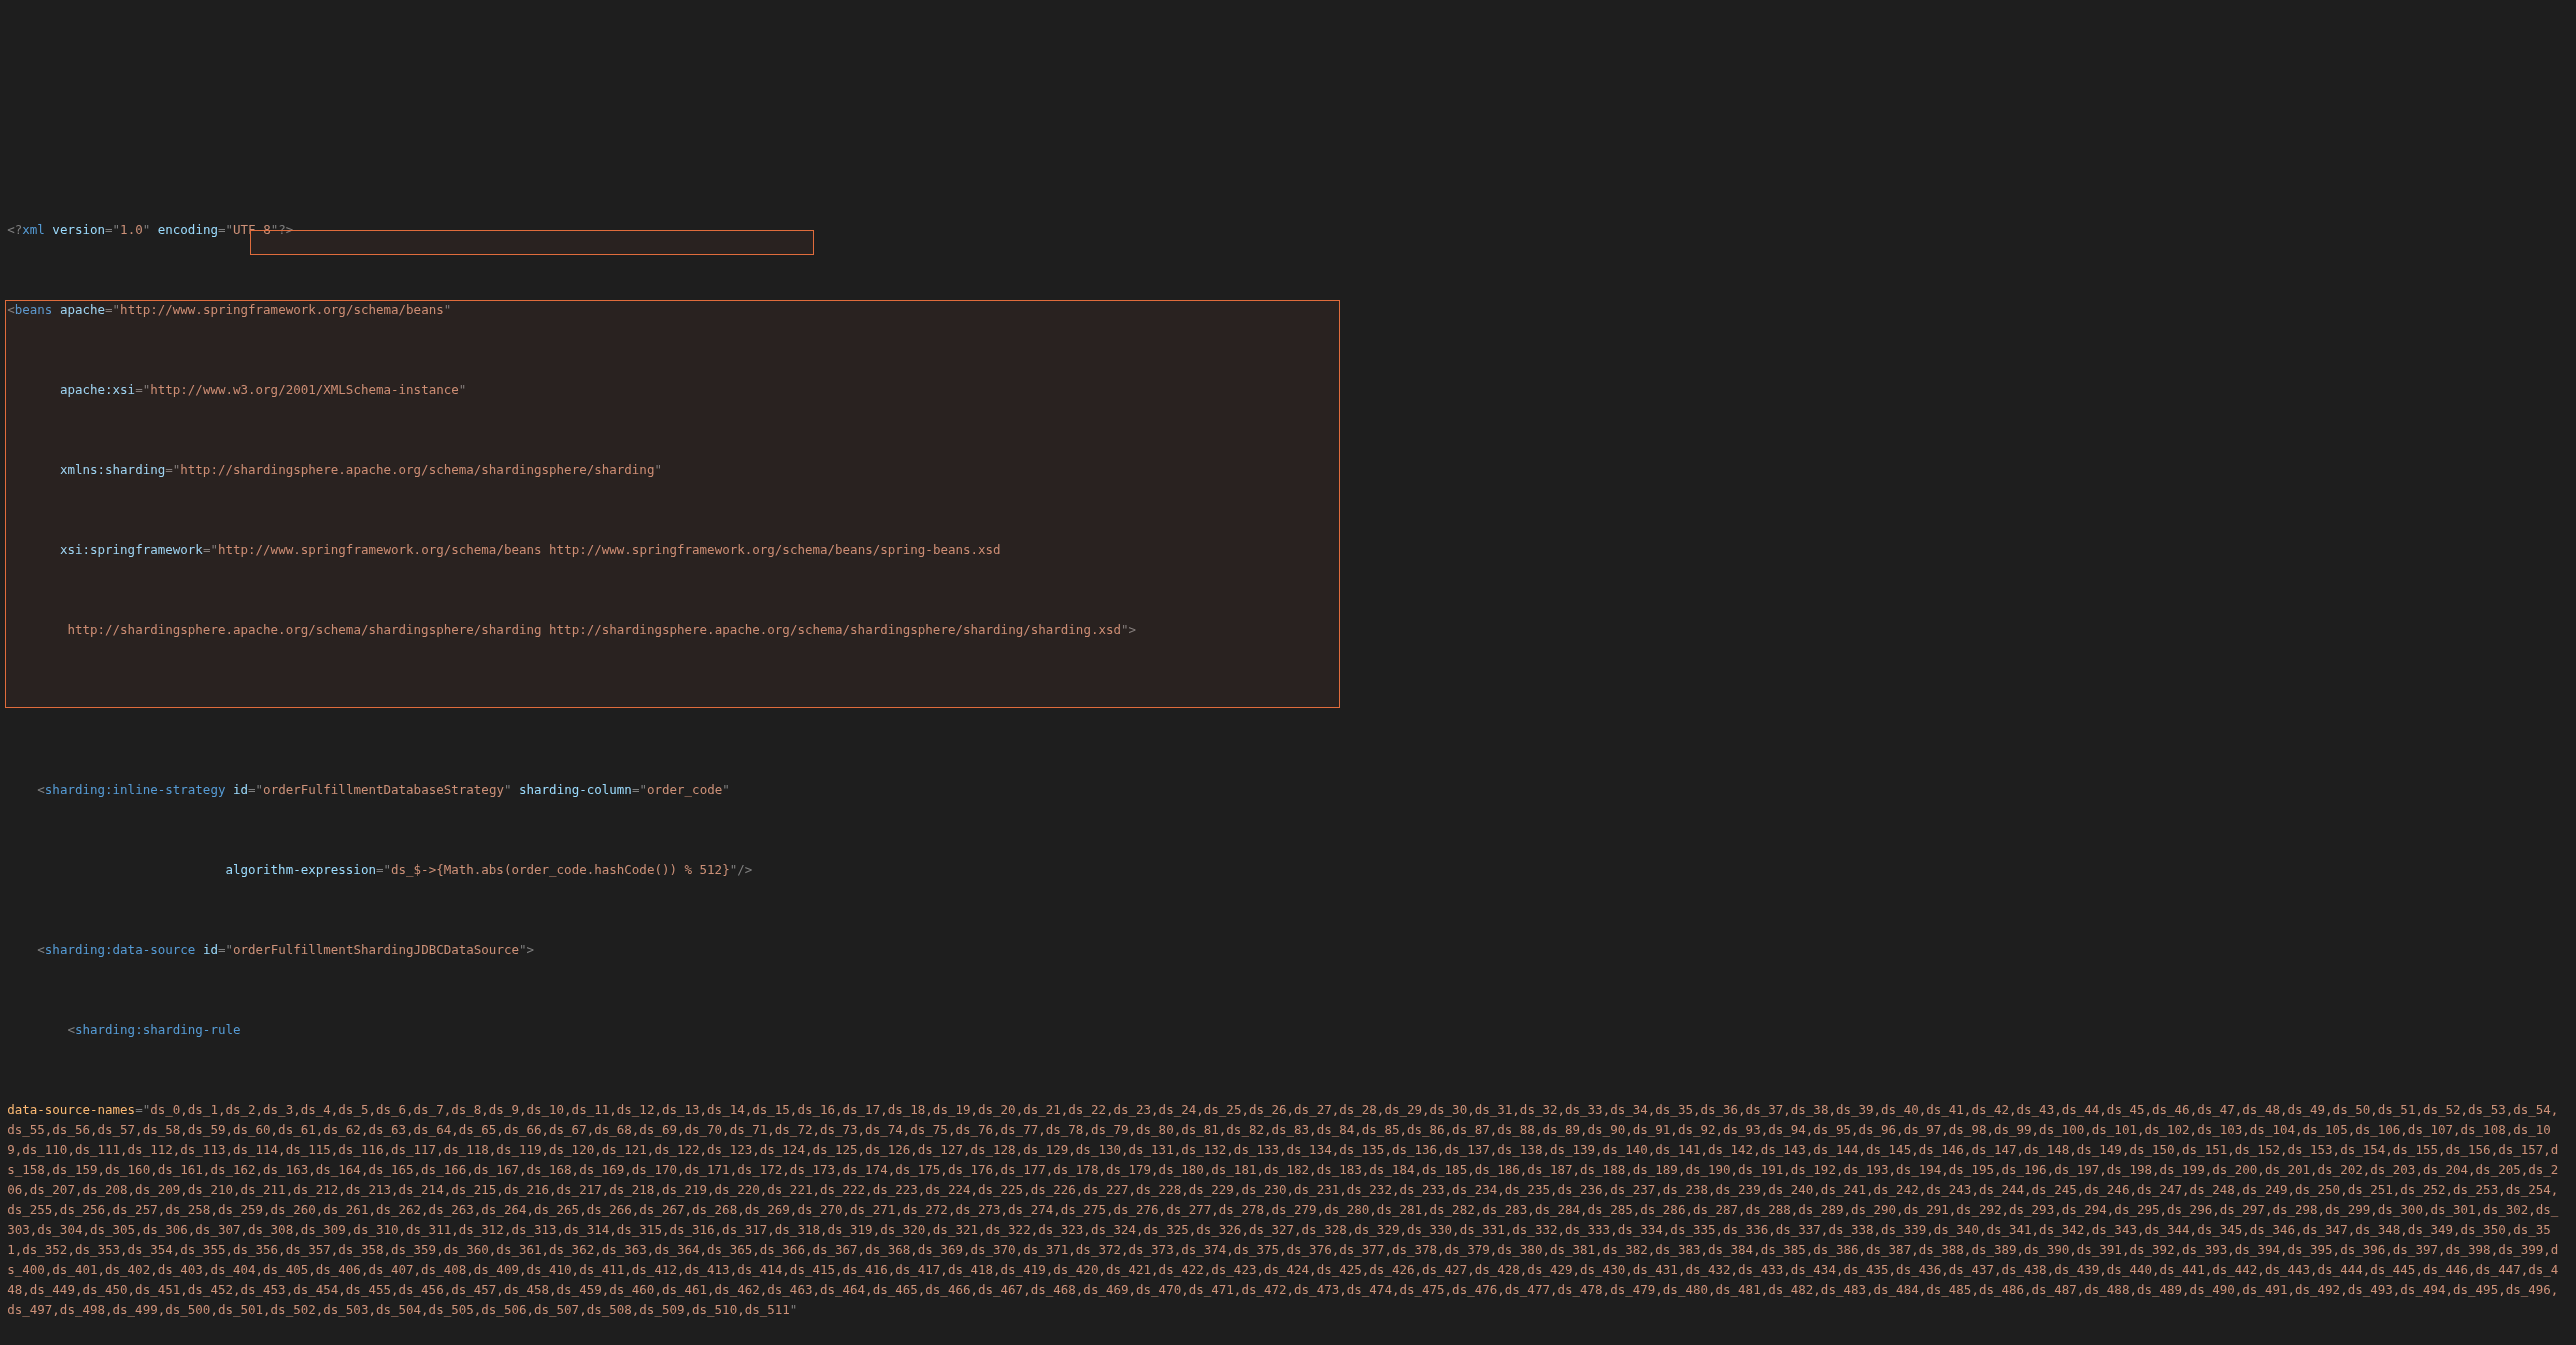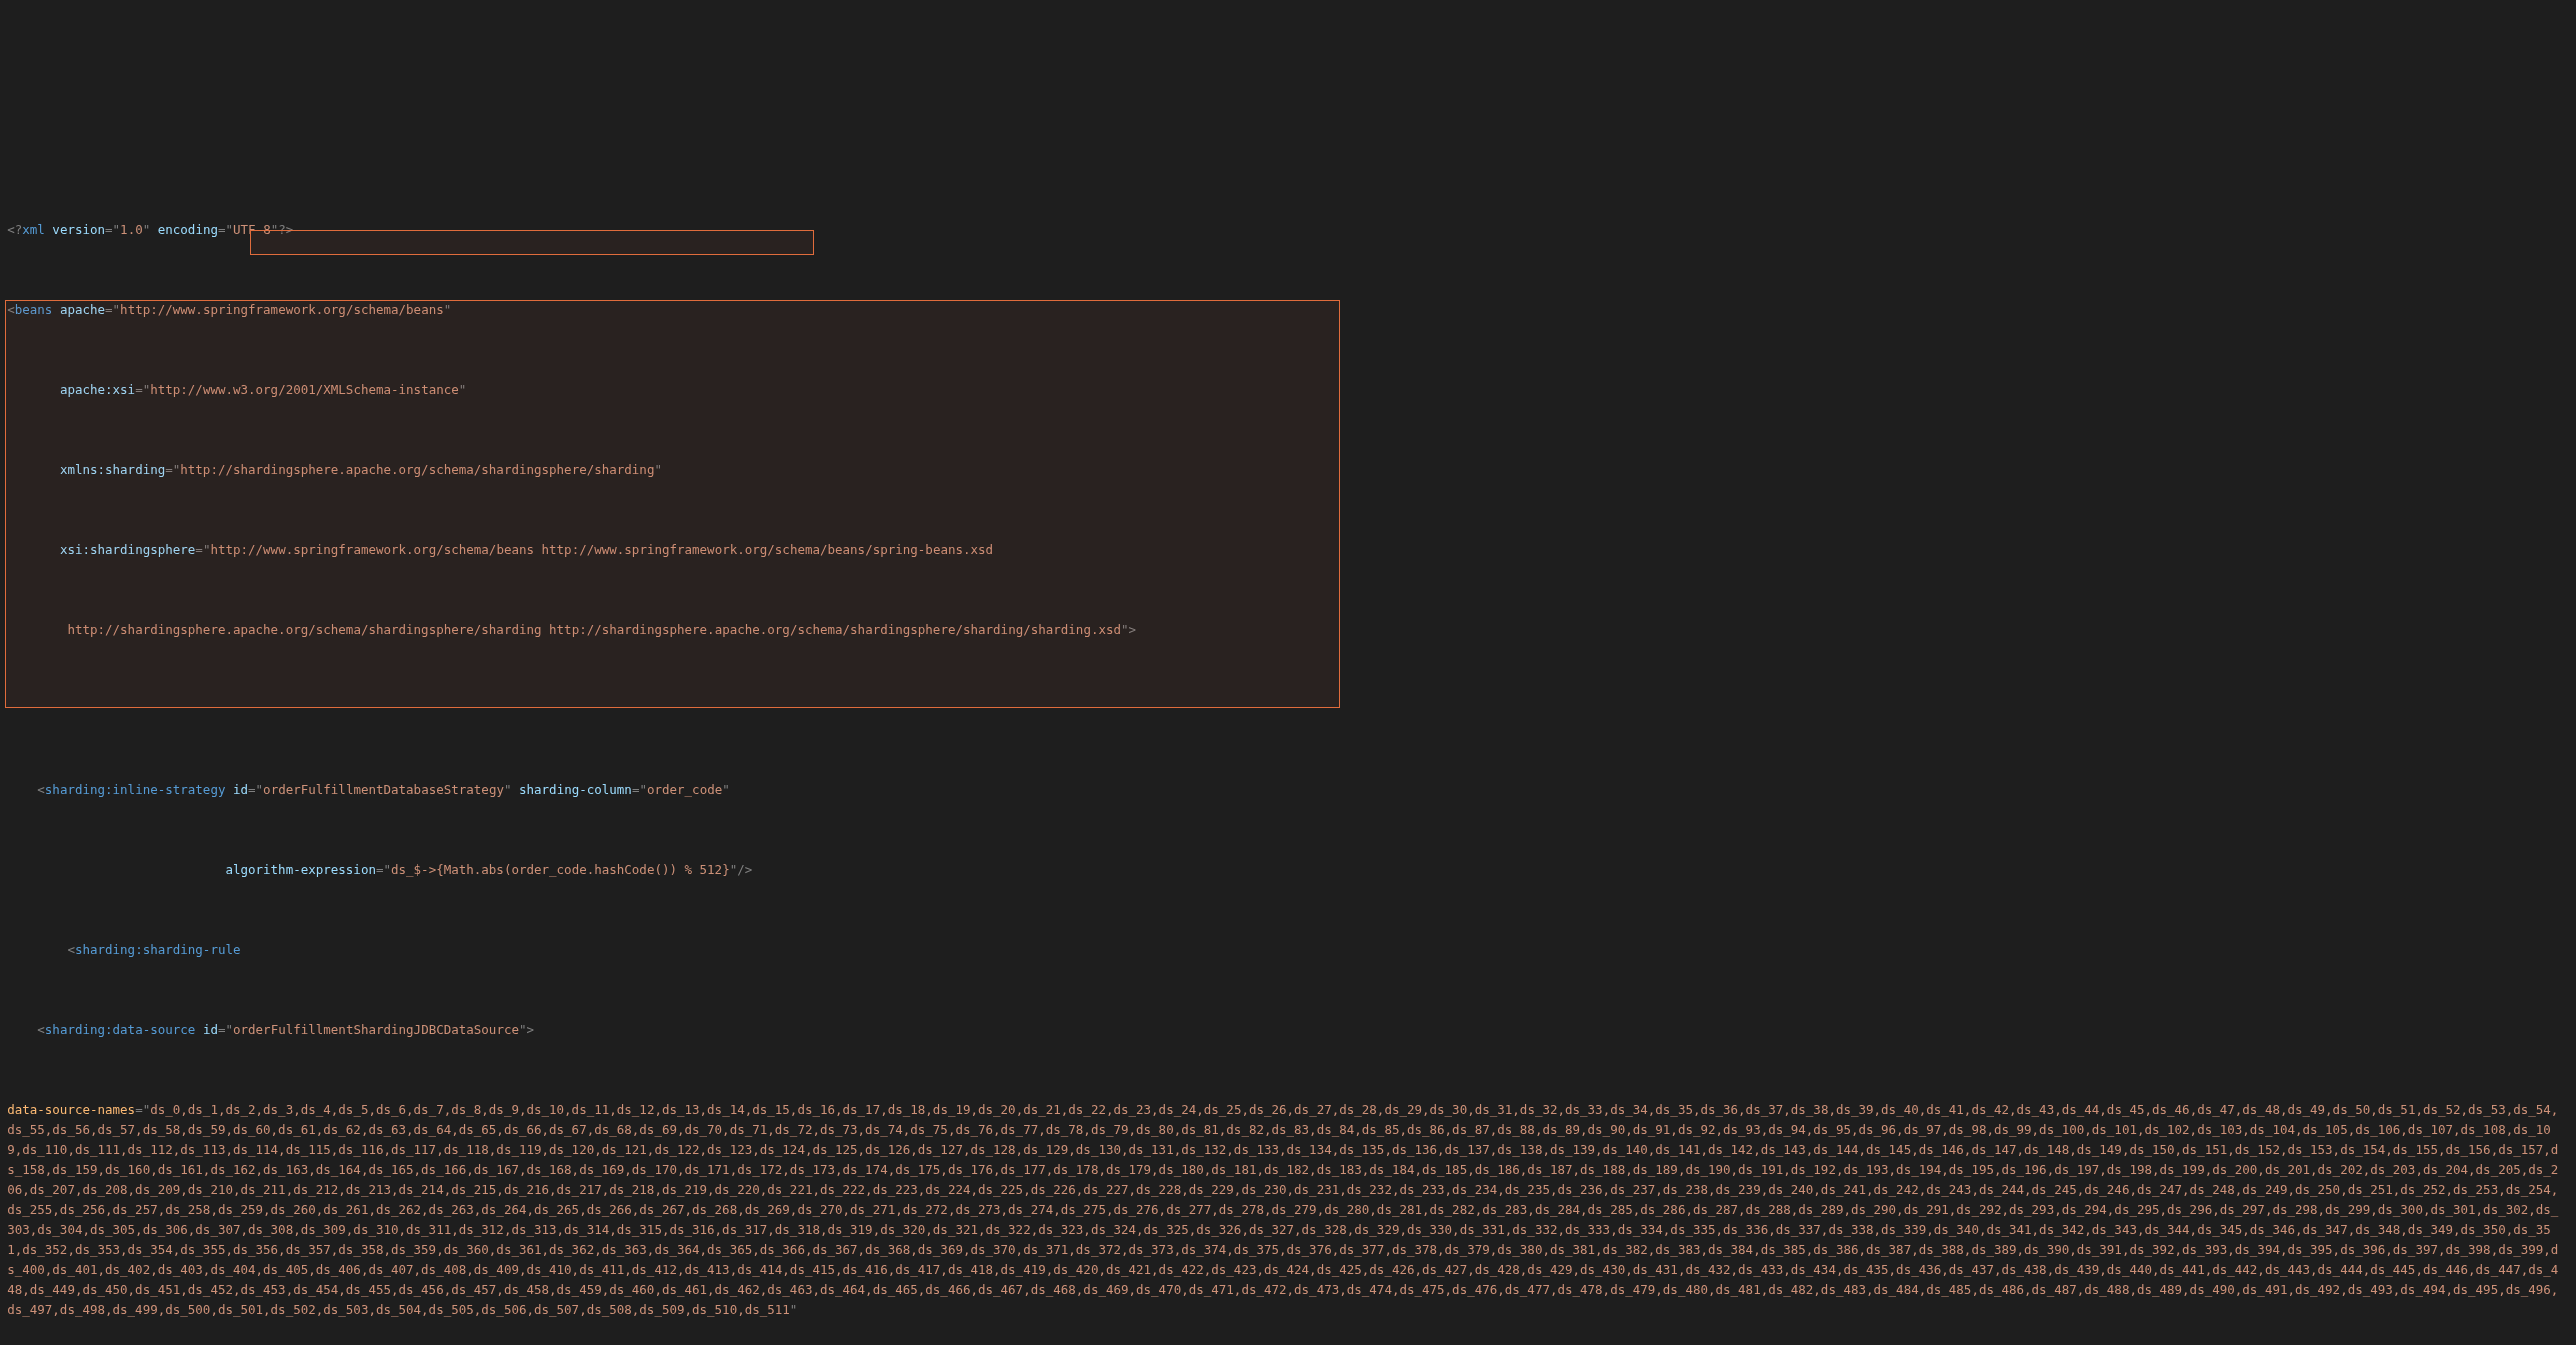--- a/index.html
+++ b/index.html
@@ -72,39 +72,39 @@
 
 <div class="line"><span class="punct">&lt;</span><span class="tag">beans</span> <span class="attr-name">apache</span><span class="punct">=</span><span class="attr-val"><span class="punct">"</span><span class="attr-val-link">http://www.springframework.org/schema/beans</span><span class="punct">"</span></span></div>
 
 
 <div class="line">       <span class="attr-name">apache:xsi</span><span class="punct">=</span><span class="attr-val"><span class="punct">"</span><span class="attr-val-link">http://www.w3.org/2001/XMLSchema-instance</span><span class="punct">"</span></span></div>
 
 
 <div class="line">       <span class="attr-name">xmlns:sharding</span><span class="punct">=</span><span class="attr-val"><span class="punct">"</span><span class="attr-val-link">http://shardingsphere.apache.org/schema/shardingsphere/sharding</span><span class="punct">"</span></span></div>
 
 
-<div class="line">       <span class="attr-name">xsi:shardingsphere</span><span class="punct">=</span><span class="attr-val"><span class="punct">"</span><span class="attr-val-link">http://www.springframework.org/schema/beans</span></span> <span class="attr-val-link">http://www.springframework.org/schema/beans/spring-beans.xsd</span></div>
+<div class="line">       <span class="attr-name">xsi:springframework</span><span class="punct">=</span><span class="attr-val"><span class="punct">"</span><span class="attr-val-link">http://www.springframework.org/schema/beans</span></span> <span class="attr-val-link">http://www.springframework.org/schema/beans/spring-beans.xsd</span></div>
 
 
 <div class="line">        <span class="attr-val-link">http://shardingsphere.apache.org/schema/shardingsphere/sharding</span> <span class="attr-val-link">http://shardingsphere.apache.org/schema/shardingsphere/sharding/sharding.xsd</span><span class="attr-val"><span class="punct">"</span></span><span class="punct">&gt;</span></div>
 
 
 <div class="line"> </div>
 
 
 <div class="line">    <span class="punct">&lt;</span><span class="tag">sharding:inline-strategy</span> <span class="attr-name">id</span><span class="punct">=</span><span class="attr-val"><span class="punct">"</span><span>orderFulfillmentDatabaseStrategy</span><span class="punct">"</span></span> <span class="attr-name">sharding-column</span><span class="punct">=</span><span class="attr-val"><span class="punct">"</span><span>order_code</span><span class="punct">"</span></span></div>
 
 
 <div class="line">                             <span class="attr-name">algorithm-expression</span><span class="punct">=</span><span class="attr-val"><span class="punct">"</span><span>ds_$-&gt;{Math.abs(order_code.hashCode()) % 512}</span><span class="punct">"</span></span><span class="punct">/&gt;</span></div>
 
 
-<div class="line">        <span class="punct">&lt;</span><span class="tag">sharding:sharding-rule</span></div>
+<div class="line">    <span class="punct">&lt;</span><span class="tag">sharding:data-source</span> <span class="attr-name">id</span><span class="punct">=</span><span class="attr-val"><span class="punct">"</span><span>orderFulfillmentShardingJDBCDataSource</span><span class="punct">"</span></span><span class="punct">&gt;</span></div>
 
 
-<div class="line">    <span class="punct">&lt;</span><span class="tag">sharding:data-source</span> <span class="attr-name">id</span><span class="punct">=</span><span class="attr-val"><span class="punct">"</span><span>orderFulfillmentShardingJDBCDataSource</span><span class="punct">"</span></span><span class="punct">&gt;</span></div>
+<div class="line">        <span class="punct">&lt;</span><span class="tag">sharding:sharding-rule</span></div>
 
 
 <div class="ds-block">                <span class="attr-name">data-source-names</span><span class="punct">=</span><span class="punct">"</span><span id="ds-list">ds_0,ds_1,ds_2,ds_3,ds_4,ds_5,ds_6,ds_7,ds_8,ds_9,ds_10,ds_11,ds_12,ds_13,ds_14,ds_15,ds_16,ds_17,ds_18,ds_19,ds_20,ds_21,ds_22,ds_23,ds_24,ds_25,ds_26,ds_27,ds_28,ds_29,ds_30,ds_31,ds_32,ds_33,ds_34,ds_35,ds_36,ds_37,ds_38,ds_39,ds_40,ds_41,ds_42,ds_43,ds_44,ds_45,ds_46,ds_47,ds_48,ds_49,ds_50,ds_51,ds_52,ds_53,ds_54,ds_55,ds_56,ds_57,ds_58,ds_59,ds_60,ds_61,ds_62,ds_63,ds_64,ds_65,ds_66,ds_67,ds_68,ds_69,ds_70,ds_71,ds_72,ds_73,ds_74,ds_75,ds_76,ds_77,ds_78,ds_79,ds_80,ds_81,ds_82,ds_83,ds_84,ds_85,ds_86,ds_87,ds_88,ds_89,ds_90,ds_91,ds_92,ds_93,ds_94,ds_95,ds_96,ds_97,ds_98,ds_99,ds_100,ds_101,ds_102,ds_103,ds_104,ds_105,ds_106,ds_107,ds_108,ds_109,ds_110,ds_111,ds_112,ds_113,ds_114,ds_115,ds_116,ds_117,ds_118,ds_119,ds_120,ds_121,ds_122,ds_123,ds_124,ds_125,ds_126,ds_127,ds_128,ds_129,ds_130,ds_131,ds_132,ds_133,ds_134,ds_135,ds_136,ds_137,ds_138,ds_139,ds_140,ds_141,ds_142,ds_143,ds_144,ds_145,ds_146,ds_147,ds_148,ds_149,ds_150,ds_151,ds_152,ds_153,ds_154,ds_155,ds_156,ds_157,ds_158,ds_159,ds_160,ds_161,ds_162,ds_163,ds_164,ds_165,ds_166,ds_167,ds_168,ds_169,ds_170,ds_171,ds_172,ds_173,ds_174,ds_175,ds_176,ds_177,ds_178,ds_179,ds_180,ds_181,ds_182,ds_183,ds_184,ds_185,ds_186,ds_187,ds_188,ds_189,ds_190,ds_191,ds_192,ds_193,ds_194,ds_195,ds_196,ds_197,ds_198,ds_199,ds_200,ds_201,ds_202,ds_203,ds_204,ds_205,ds_206,ds_207,ds_208,ds_209,ds_210,ds_211,ds_212,ds_213,ds_214,ds_215,ds_216,ds_217,ds_218,ds_219,ds_220,ds_221,ds_222,ds_223,ds_224,ds_225,ds_226,ds_227,ds_228,ds_229,ds_230,ds_231,ds_232,ds_233,ds_234,ds_235,ds_236,ds_237,ds_238,ds_239,ds_240,ds_241,ds_242,ds_243,ds_244,ds_245,ds_246,ds_247,ds_248,ds_249,ds_250,ds_251,ds_252,ds_253,ds_254,ds_255,ds_256,ds_257,ds_258,ds_259,ds_260,ds_261,ds_262,ds_263,ds_264,ds_265,ds_266,ds_267,ds_268,ds_269,ds_270,ds_271,ds_272,ds_273,ds_274,ds_275,ds_276,ds_277,ds_278,ds_279,ds_280,ds_281,ds_282,ds_283,ds_284,ds_285,ds_286,ds_287,ds_288,ds_289,ds_290,ds_291,ds_292,ds_293,ds_294,ds_295,ds_296,ds_297,ds_298,ds_299,ds_300,ds_301,ds_302,ds_303,ds_304,ds_305,ds_306,ds_307,ds_308,ds_309,ds_310,ds_311,ds_312,ds_313,ds_314,ds_315,ds_316,ds_317,ds_318,ds_319,ds_320,ds_321,ds_322,ds_323,ds_324,ds_325,ds_326,ds_327,ds_328,ds_329,ds_330,ds_331,ds_332,ds_333,ds_334,ds_335,ds_336,ds_337,ds_338,ds_339,ds_340,ds_341,ds_342,ds_343,ds_344,ds_345,ds_346,ds_347,ds_348,ds_349,ds_350,ds_351,ds_352,ds_353,ds_354,ds_355,ds_356,ds_357,ds_358,ds_359,ds_360,ds_361,ds_362,ds_363,ds_364,ds_365,ds_366,ds_367,ds_368,ds_369,ds_370,ds_371,ds_372,ds_373,ds_374,ds_375,ds_376,ds_377,ds_378,ds_379,ds_380,ds_381,ds_382,ds_383,ds_384,ds_385,ds_386,ds_387,ds_388,ds_389,ds_390,ds_391,ds_392,ds_393,ds_394,ds_395,ds_396,ds_397,ds_398,ds_399,ds_400,ds_401,ds_402,ds_403,ds_404,ds_405,ds_406,ds_407,ds_408,ds_409,ds_410,ds_411,ds_412,ds_413,ds_414,ds_415,ds_416,ds_417,ds_418,ds_419,ds_420,ds_421,ds_422,ds_423,ds_424,ds_425,ds_426,ds_427,ds_428,ds_429,ds_430,ds_431,ds_432,ds_433,ds_434,ds_435,ds_436,ds_437,ds_438,ds_439,ds_440,ds_441,ds_442,ds_443,ds_444,ds_445,ds_446,ds_447,ds_448,ds_449,ds_450,ds_451,ds_452,ds_453,ds_454,ds_455,ds_456,ds_457,ds_458,ds_459,ds_460,ds_461,ds_462,ds_463,ds_464,ds_465,ds_466,ds_467,ds_468,ds_469,ds_470,ds_471,ds_472,ds_473,ds_474,ds_475,ds_476,ds_477,ds_478,ds_479,ds_480,ds_481,ds_482,ds_483,ds_484,ds_485,ds_486,ds_487,ds_488,ds_489,ds_490,ds_491,ds_492,ds_493,ds_494,ds_495,ds_496,ds_497,ds_498,ds_499,ds_500,ds_501,ds_502,ds_503,ds_504,ds_505,ds_506,ds_507,ds_508,ds_509,ds_510,ds_511</span><span class="punct">"</span></div>
 
 
 
 
 
 
 

